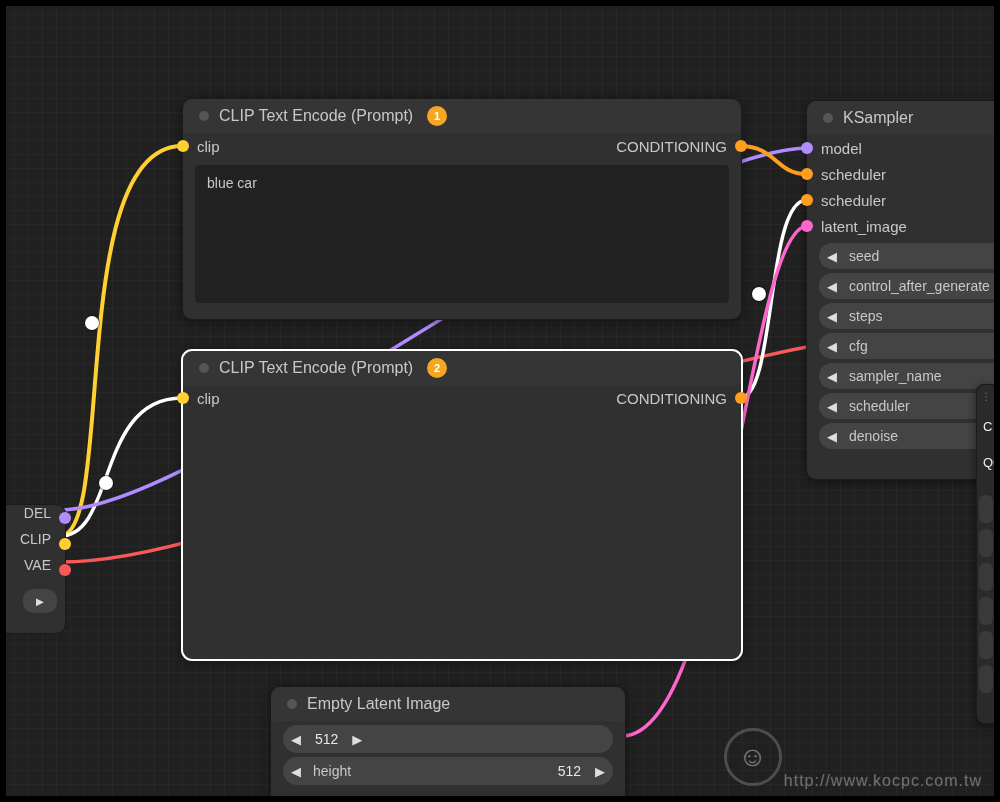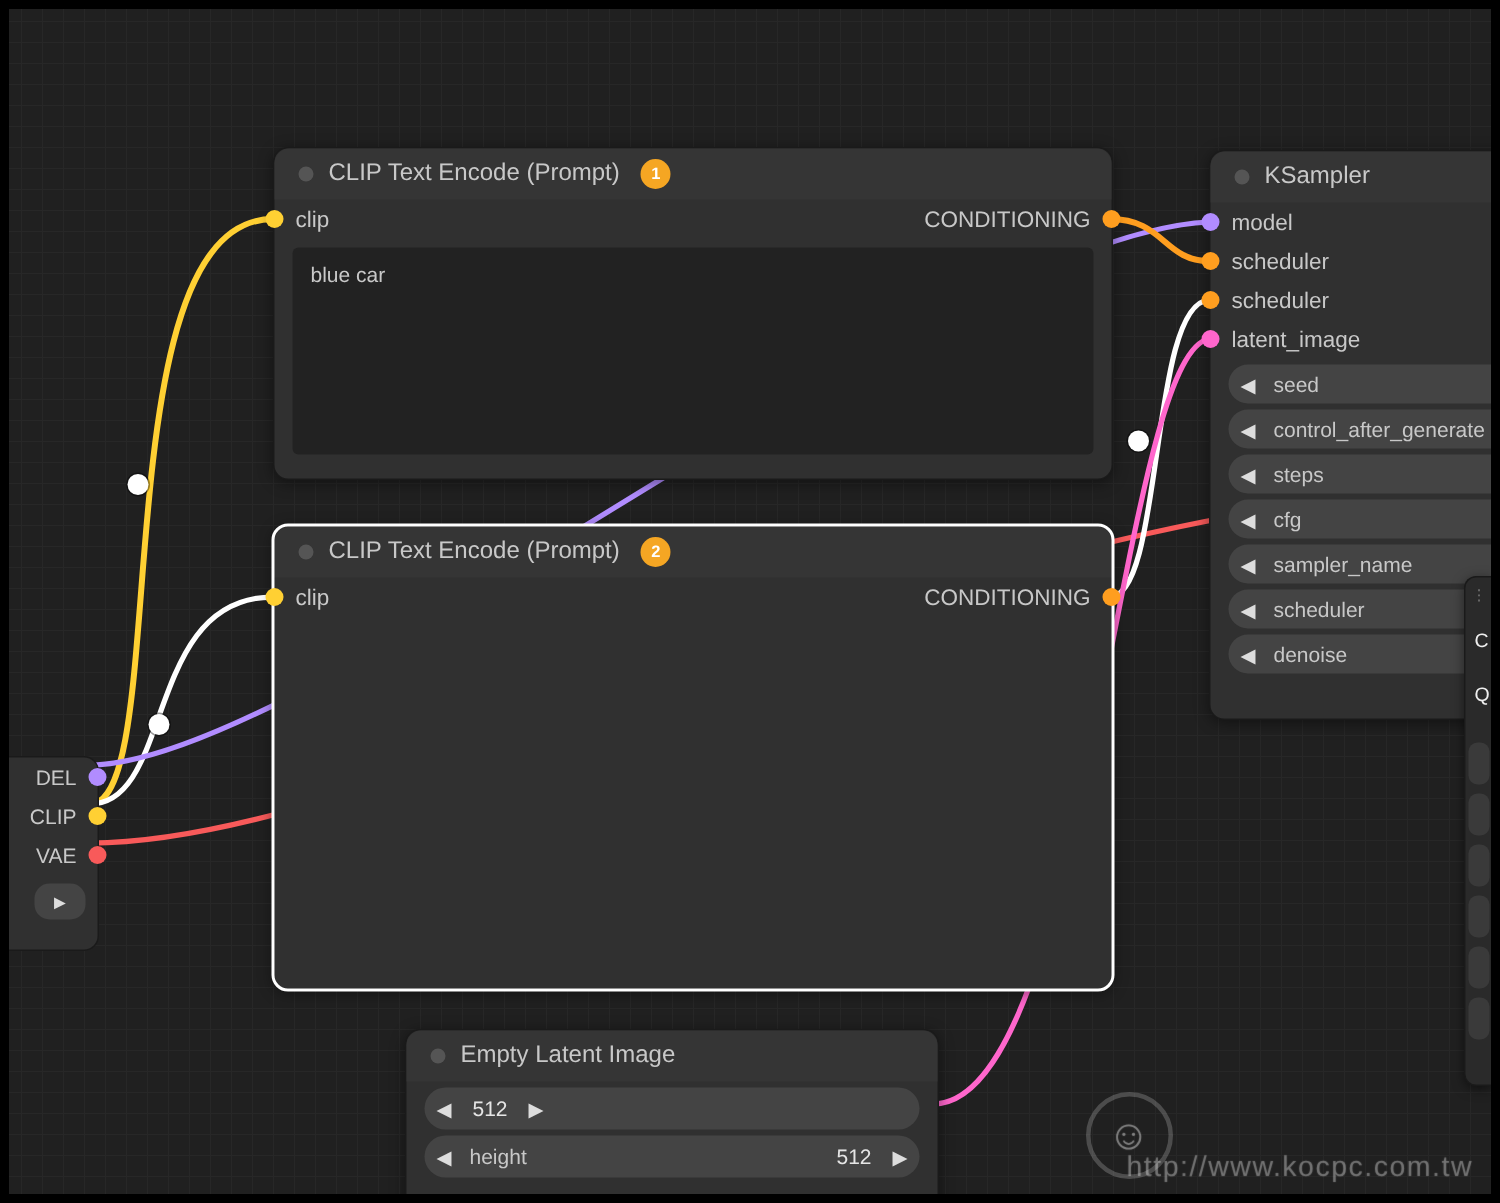--- a/index.html
+++ b/index.html
@@ -133,21 +133,21 @@
   
   .stub-left {
     position:absolute; left:0; top:498px; width:60px; height:130px;
     background: var(--node-body);
     border:1px solid var(--node-border);
     border-left:none;
     border-radius: 0 10px 10px 0;
   }
   .stub-left .srow {
     position:relative; height:26px;
-    display:flex; align-items:center; justify-content:flex-end;
+    display:flex; justify-content:flex-end;
     padding-right:14px; color:var(--text); font-size:14px;
   }
   .stub-left .srow .port.right { right:-6px; }
   .play-btn {
     margin: 6px 8px 0 auto;
     width:34px; height:24px;
     background: var(--pill-bg);
     border-radius:10px;
     display:flex; align-items:center; justify-content:center;
     color:#ddd; font-size:13px;
@@ -173,21 +173,21 @@
     position:absolute; right:12px; bottom:6px;
     color: rgba(255,255,255,0.18);
     font-family: "Arial Black", Arial, sans-serif;
     font-size: 30px; font-weight:900;
     letter-spacing:1px;
     text-align:right;
     text-shadow: 0 0 1px rgba(255,255,255,.25);
     pointer-events:none;
     line-height:1.1;
   }
-  .watermark .url { font-size:19px; font-weight:500; display:block; }
+  .watermark .url { font-size:16px; font-weight:500; display:block; }
   .watermark .face {
     position:absolute; right:200px; bottom:4px;
     width:58px;height:58px;border-radius:50%;
     border:3px solid rgba(255,255,255,.2);
     display:flex;align-items:center;justify-content:center;
     font-size:28px; color:rgba(255,255,255,.25);
   }
   .wire-knob {
     position:absolute; width:14px; height:14px; border-radius:50%;
     background:#fff; box-shadow:0 0 0 1px rgba(0,0,0,.4);

